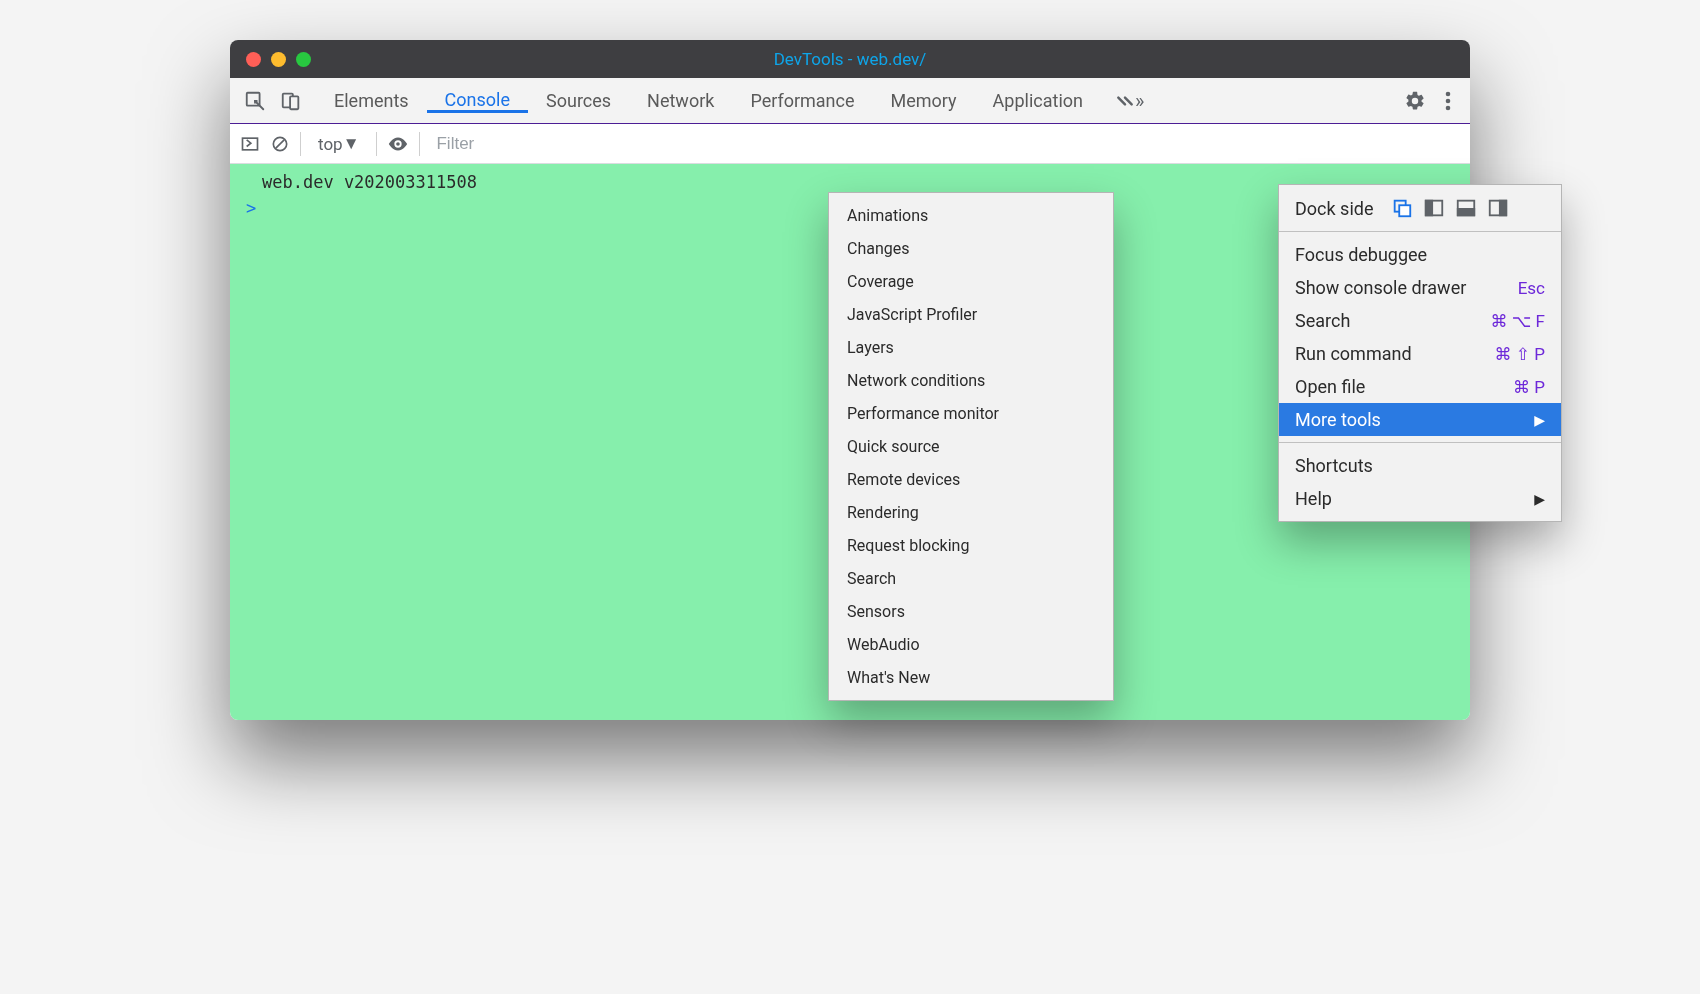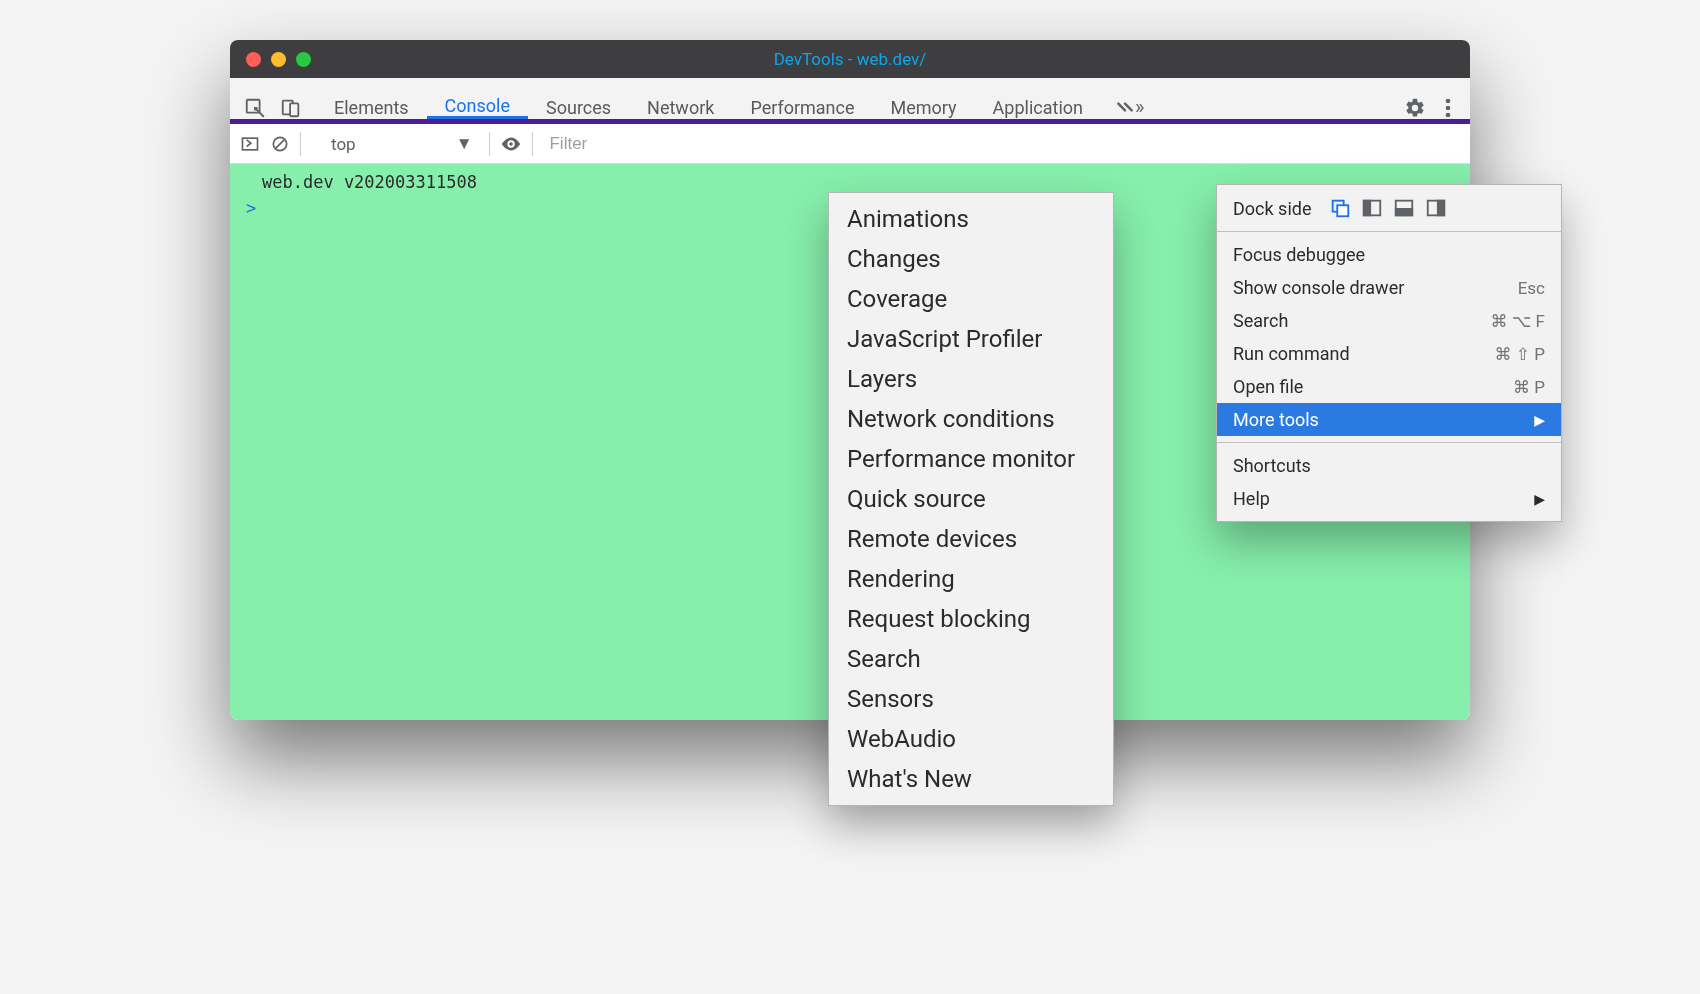--- a/index.html
+++ b/index.html
@@ -37,23 +37,23 @@
   .tl { width:15px; height:15px; border-radius:50%; }
   .tl.red { background:#ff5f57; }
   .tl.yellow { background:#febc2e; }
   .tl.green { background:#28c840; }
   .titlebar .title { position:absolute; left:0; right:0; text-align:center; pointer-events:none; }
 
   
   .tabbar {
     height: 46px;
     background: #f3f3f3;
-    border-bottom: 5px solid #4c1d95;
+    border-bottom: 1px solid #4c1d95;
     display: flex;
-    align-items: flex-end;
+    align-items: center;
     font-size: 18px;
     color: #5a5a5a;
   }
   .tabbar .left-icons { display:flex; align-items:center; gap:14px; padding:0 14px; }
   .tabbar .tabs { display:flex; align-items:center; }
   .tab { padding: 0 18px; display:flex; align-items:center; height:100%; cursor:pointer; }
   .tab.active { color:#1a73e8; border-bottom: 3px solid #1a73e8; }
   .tabbar .spacer { flex:1; }
   .tabbar .right-icons { display:flex; align-items:center; gap:18px; padding-right:18px; color:#5f6368; }
 
@@ -64,24 +64,23 @@
     display: flex;
     align-items: center;
     font-size: 17px;
     color: #5f6368;
     padding: 0 10px;
     gap: 10px;
     background:#fff;
   }
   .toolbar .divider { width:1px; height:24px; background:#cfcfcf; }
   .context-select {
-    display:flex; align-items:center; gap:100px;
+    display:flex; align-items:center; 
     border:1px solid transparent; padding:2px 6px;
     cursor:pointer;
-    margin-left:13px;
   }
   .filter-input {
     border:none; font-size:17px; color:#ef4444; background:transparent;
     width: 260px;
     padding: 4px 6px;
   }
   .filter-input::placeholder { color:#9aa0a6; }
 
   
   .console-body {
@@ -95,55 +94,55 @@
     border-bottom-right-radius:8px;
   }
   .log-line { padding: 2px 4px 2px 24px; }
   .prompt-line { color:#1a73e8; padding-left: 8px; margin-top:4px; }
 
   
   .menu {
     position: absolute;
     top: 144px;
     right: -92px;
-    width: 346px;
+    width: 284px;
     background:#f2f2f2;
     border:1px solid #b5b5b5;
     border-radius:0;
     box-shadow: 0 20px 40px rgba(0,0,0,0.3);
     z-index: 10;
     font-size: 18px;
     color: #2b2b2b;
   }
   .menu .menu-section { padding: 6px 0; }
   .menu .menu-sep { height:1px; background:#c0c0c0; margin:0; }
   .menu-row {
     display:flex; align-items:center; justify-content:space-between;
     padding: 6px 16px;
     cursor:pointer;
     min-height: 33px;
   }
   .menu-row.highlight { background:#2a7ae2; color:#fff; }
-  .menu-row .shortcut { color:#737373; font-size:17px; }
+  .menu-row .shortcut { color:#6d28d9; font-size:17px; }
   .menu-row .arrow { font-size:14px; }
   .dock-row { justify-content:flex-start; gap:12px; }
   .dock-icons { display:flex; gap:10px; margin-left:6px; }
   .dock-ic { width:22px; height:22px; display:flex; align-items:center; justify-content:center; }
 
   
   .submenu {
     position: absolute;
     top: 152px;
     left: 598px;
     width: 286px;
     background:#f2f2f2;
     border:1px solid #b5b5b5;
     box-shadow: 0 20px 40px rgba(0,0,0,0.3);
     z-index: 11;
-    font-size: 24px;
+    font-size: 16px;
     color: #2b2b2b;
     padding: 6px 0;
   }
   .submenu .sub-row {
     padding: 6px 18px;
     cursor:pointer;
     min-height: 33px;
     display:flex; align-items:center;
   }
   .submenu .sub-row.highlight { background:#2a7ae2; color:#fff; }

